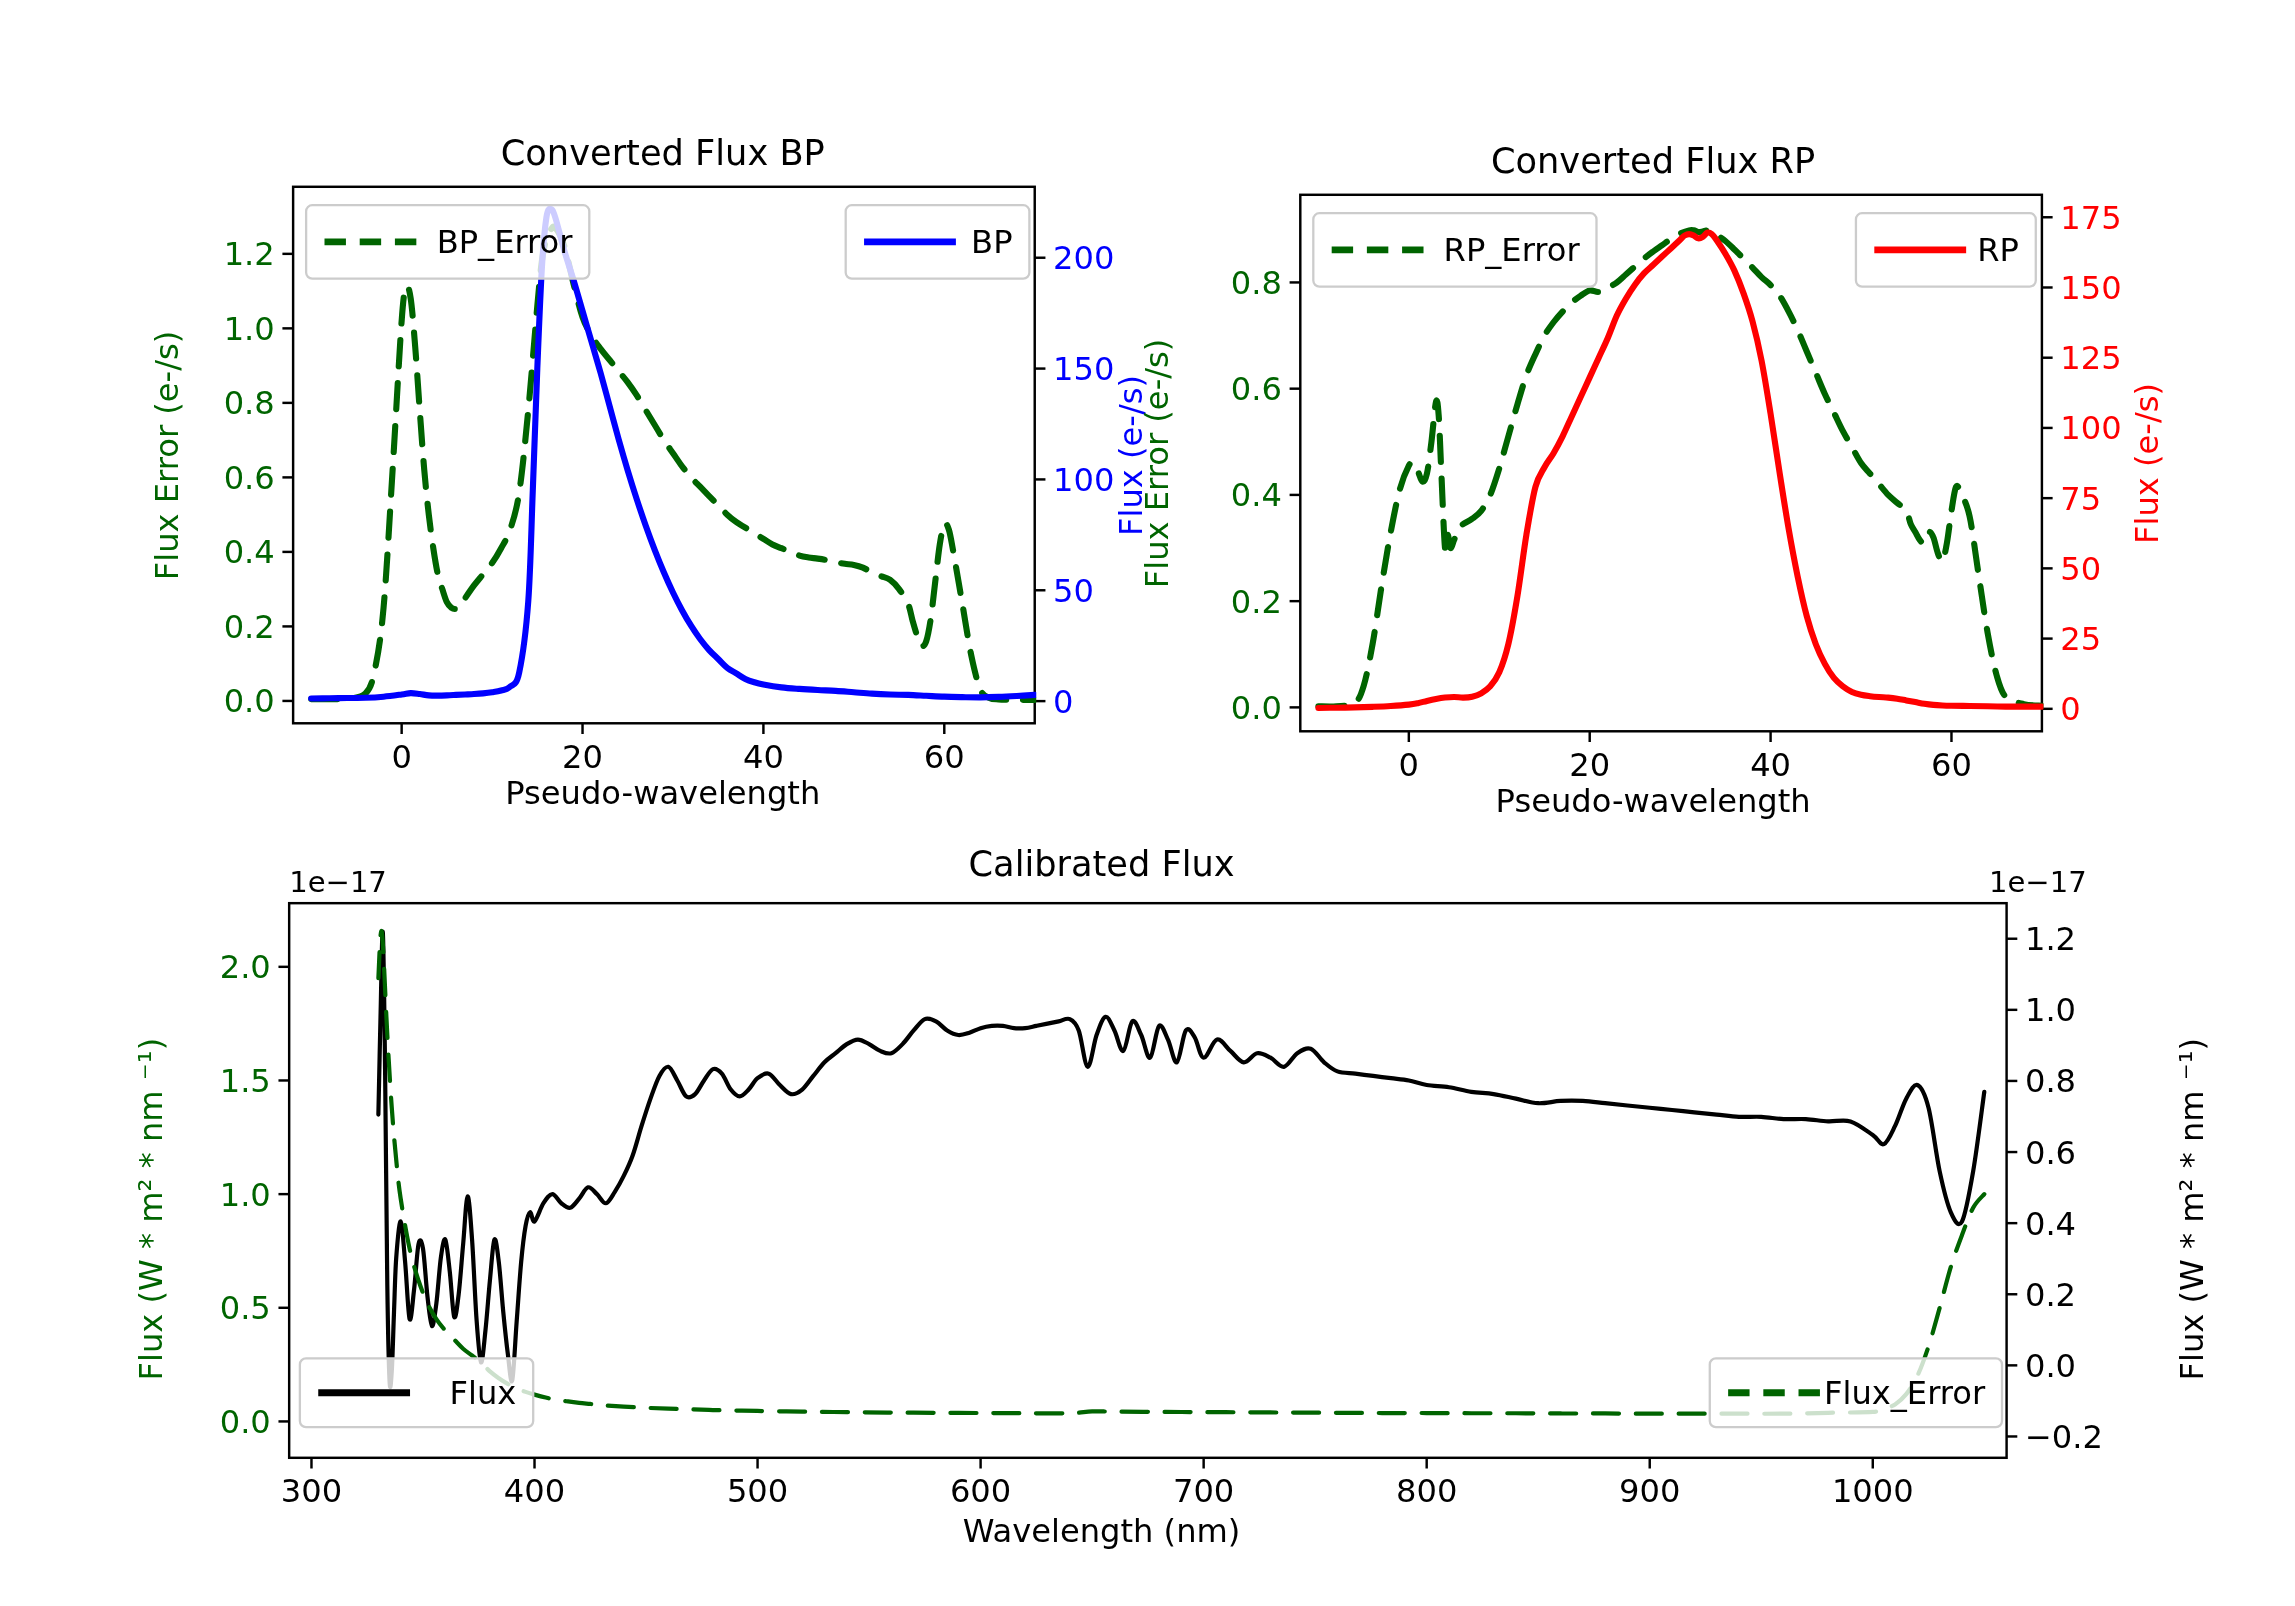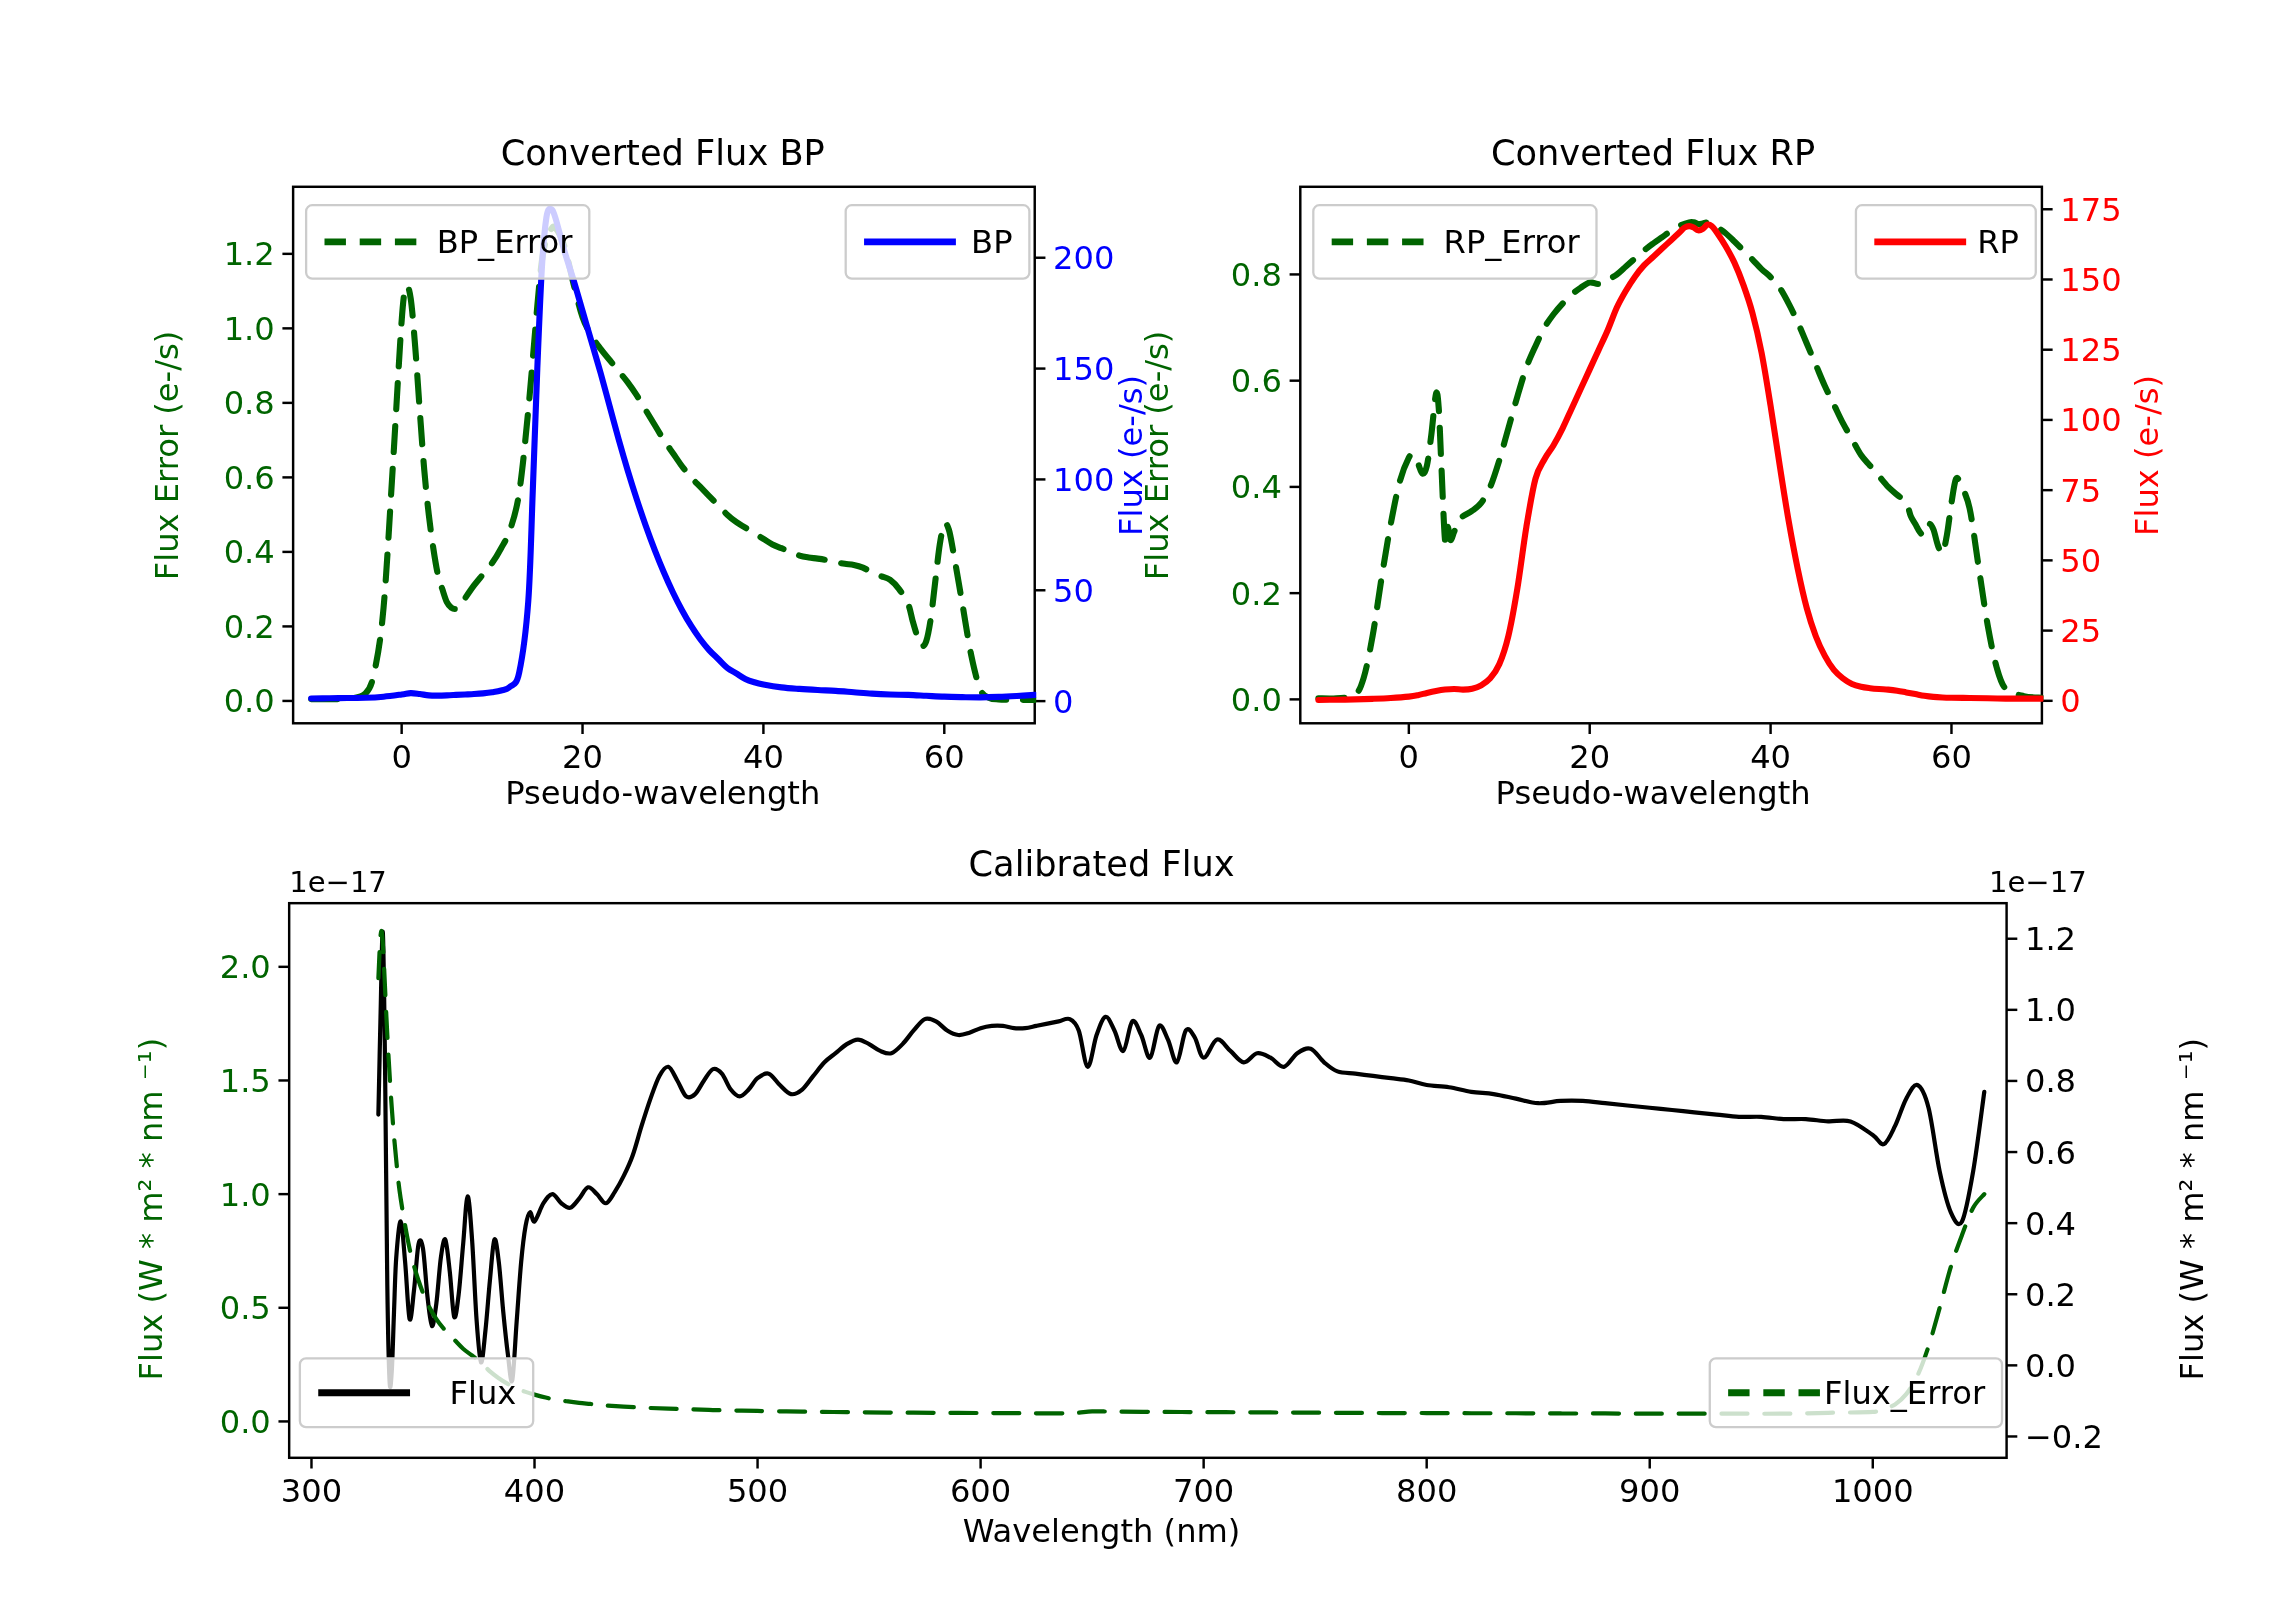--- a/index.html
+++ b/index.html
@@ -101,21 +101,21 @@
           </g>
           <g>
             <rect x="1105" y="268" width="240" height="96" class="legend-box"></rect>
             <line x1="1129" y1="316" x2="1249" y2="316" stroke="#0000ff" stroke-width="9" stroke-linecap="butt"></line>
             <text x="1323" y="331" text-anchor="end" class="legend-text">BP</text>
           </g>
         </g>
     </svg>
   </div>
 
-  <div class="panel" style="left:1148px; top:0px;">
+  <div class="panel" style="left:1148px; top:8px;">
     <svg id="svg-rp" width="1148" height="819" viewBox="0 0 1500 1070">
       <text class="title-text" id="rp-title" x="660" y="215" text-anchor="middle">Converted Flux RP</text>
       <g id="rp-plot">
           <rect x="199" y="244" width="969" height="701" class="spine"></rect>
           <line x1="340.80487804878044" y1="945" x2="340.80487804878044" y2="959" class="tickmark" stroke="#000000"></line>
           <text x="340.80487804878044" y="1003" text-anchor="middle" class="tick-text" fill="#000000">0</text>
           <line x1="577.1463414634147" y1="945" x2="577.1463414634147" y2="959" class="tickmark" stroke="#000000"></line>
           <text x="577.1463414634147" y="1003" text-anchor="middle" class="tick-text" fill="#000000">20</text>
           <line x1="813.4878048780488" y1="945" x2="813.4878048780488" y2="959" class="tickmark" stroke="#000000"></line>
           <text x="813.4878048780488" y="1003" text-anchor="middle" class="tick-text" fill="#000000">40</text>

